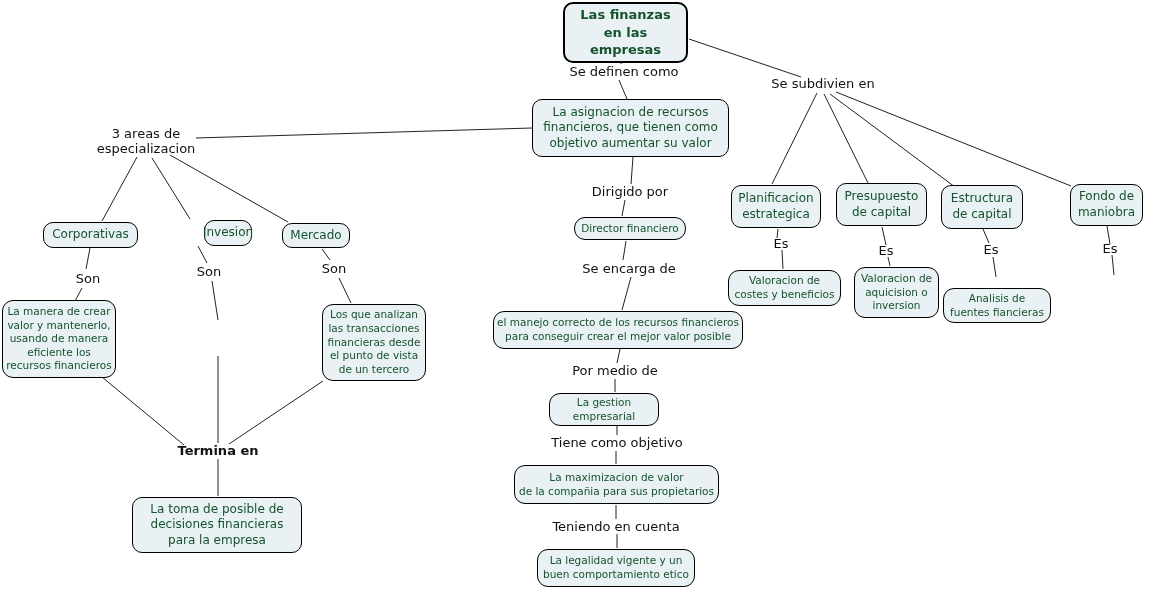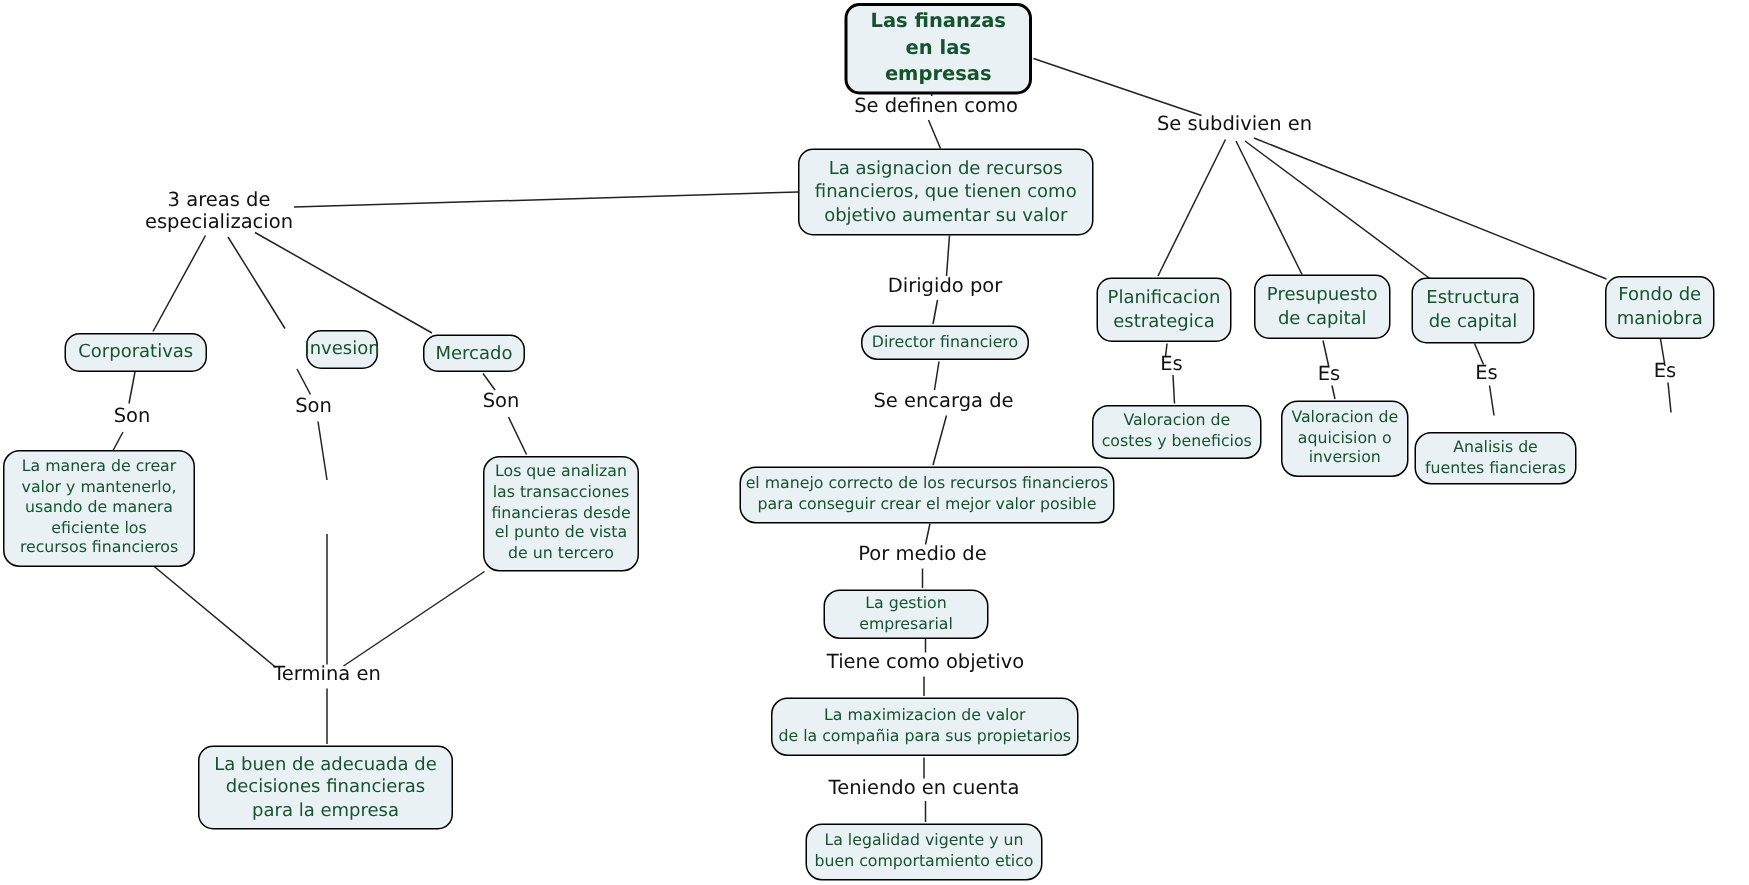--- a/index.html
+++ b/index.html
@@ -111,31 +111,31 @@
     <div class="node small" style="left: 493px; top: 311px; width: 250px; min-height: 38px; background: rgb(233, 241, 244); border-color: rgb(0, 0, 0);">el manejo correcto de los recursos financieros
 para conseguir crear el mejor valor posible</div>
     <div class="node small" style="left: 549px; top: 393px; width: 110px; min-height: 24px; background: rgb(233, 241, 244); border-color: rgb(0, 0, 0);">La gestion empresarial</div>
     <div class="node small" style="left: 514px; top: 465px; width: 205px; min-height: 39px; background: rgb(233, 241, 244); border-color: rgb(0, 0, 0);">La maximizacion de valor
 de la compañia para sus propietarios</div>
     <div class="node small" style="left: 537px; top: 549px; width: 158px; min-height: 38px; background: rgb(233, 241, 244); border-color: rgb(0, 0, 0);">La legalidad vigente y un
 buen comportamiento etico</div>
     <div class="node main" style="left: 43px; top: 222px; width: 95px; min-height: 26px; background: rgb(233, 241, 244); border-color: rgb(0, 0, 0);">Corporativas</div>
     <div class="node main" style="left: 162px; top: 220px; width: 48px; min-height: 26px; background: rgb(233, 241, 244); border-color: rgb(0, 0, 0); margin-left: 42px;">Invesion</div>
     <div class="node main" style="left: 282px; top: 223px; width: 68px; min-height: 25px; background: rgb(233, 241, 244); border-color: rgb(0, 0, 0);">Mercado</div>
-    <div class="node small" style="left: 2px; top: 300px; width: 128px; min-height: 78px; background: rgb(233, 241, 244); border-color: rgb(0, 0, 0);">La manera de crear
+    <div class="node small" style="left: 2px; top: 300px; width: 114px; min-height: 78px; background: rgb(233, 241, 244); border-color: rgb(0, 0, 0);">La manera de crear
 valor y mantenerlo,
 usando de manera
 eficiente los
 recursos financieros</div>
     <div class="node small" style="left: 322px; top: 304px; width: 104px; min-height: 77px; background: rgb(233, 241, 244); border-color: rgb(0, 0, 0);">Los que analizan
 las transacciones
 financieras desde
 el punto de vista
 de un tercero</div>
-    <div class="node main" style="left: 132px; top: 497px; width: 170px; min-height: 56px; background: rgb(233, 241, 244); border-color: rgb(0, 0, 0);">La buen de adecuada de
+    <div class="node main" style="left: 132px; top: 497px; width: 170px; min-height: 56px; background: rgb(233, 241, 244); border-color: rgb(0, 0, 0);">La toma de posible de
 decisiones financieras
 para la empresa</div>
     <div class="node main" style="left: 731px; top: 185px; width: 90px; min-height: 43px; background: rgb(233, 241, 244); border-color: rgb(0, 0, 0);">Planificacion
 estrategica</div>
     <div class="node main" style="left: 836px; top: 183px; width: 91px; min-height: 43px; background: rgb(233, 241, 244); border-color: rgb(0, 0, 0);">Presupuesto
 de capital</div>
     <div class="node main" style="left: 941px; top: 185px; width: 82px; min-height: 44px; background: rgb(233, 241, 244); border-color: rgb(0, 0, 0);">Estructura
 de capital</div>
     <div class="node main" style="left: 1070px; top: 184px; width: 73px; min-height: 42px; background: rgb(233, 241, 244); border-color: rgb(0, 0, 0);">Fondo de
 maniobra</div>
@@ -146,21 +146,21 @@
 inversion</div>
     <div class="node small" style="left: 943px; top: 288px; width: 108px; min-height: 35px; background: rgb(233, 241, 244); border-color: rgb(0, 0, 0);">Analisis de
 fuentes fiancieras</div>
     <div class="lbl" style="left: 624px; top: 72px; color: rgb(17, 17, 17);">Se definen como</div>
     <div class="lbl" style="left: 823px; top: 84px; color: rgb(17, 17, 17);">Se subdivien en</div>
     <div class="lbl" style="left: 146px; top: 142px; color: rgb(17, 17, 17);">3 areas de
 especializacion</div>
     <div class="lbl" style="left: 88px; top: 279px; color: rgb(17, 17, 17);">Son</div>
     <div class="lbl" style="left: 209px; top: 272px; color: rgb(17, 17, 17);">Son</div>
     <div class="lbl" style="left: 334px; top: 269px; color: rgb(17, 17, 17);">Son</div>
-    <div class="lbl" style="left: 218px; top: 451px; color: rgb(17, 17, 17);">Termina en</div>
+    <div class="lbl" style="left: 218px; top: 451px; color: rgb(17, 17, 17); font-weight: bold;">Termina en</div>
     <div class="lbl" style="left: 630px; top: 192px; color: rgb(17, 17, 17);">Dirigido por</div>
     <div class="lbl" style="left: 629px; top: 269px; color: rgb(17, 17, 17);">Se encarga de</div>
     <div class="lbl" style="left: 615px; top: 371px; color: rgb(17, 17, 17);">Por medio de</div>
     <div class="lbl" style="left: 617px; top: 443px; color: rgb(17, 17, 17);">Tiene como objetivo</div>
     <div class="lbl" style="left: 616px; top: 527px; color: rgb(17, 17, 17);">Teniendo en cuenta</div>
     <div class="lbl" style="left: 781px; top: 244px; color: rgb(17, 17, 17);">Es</div>
     <div class="lbl" style="left: 886px; top: 251px; color: rgb(17, 17, 17);">Es</div>
     <div class="lbl" style="left: 991px; top: 250px; color: rgb(17, 17, 17);">Es</div>
     <div class="lbl" style="left: 1110px; top: 249px; color: rgb(17, 17, 17);">Es</div>
   </div>

